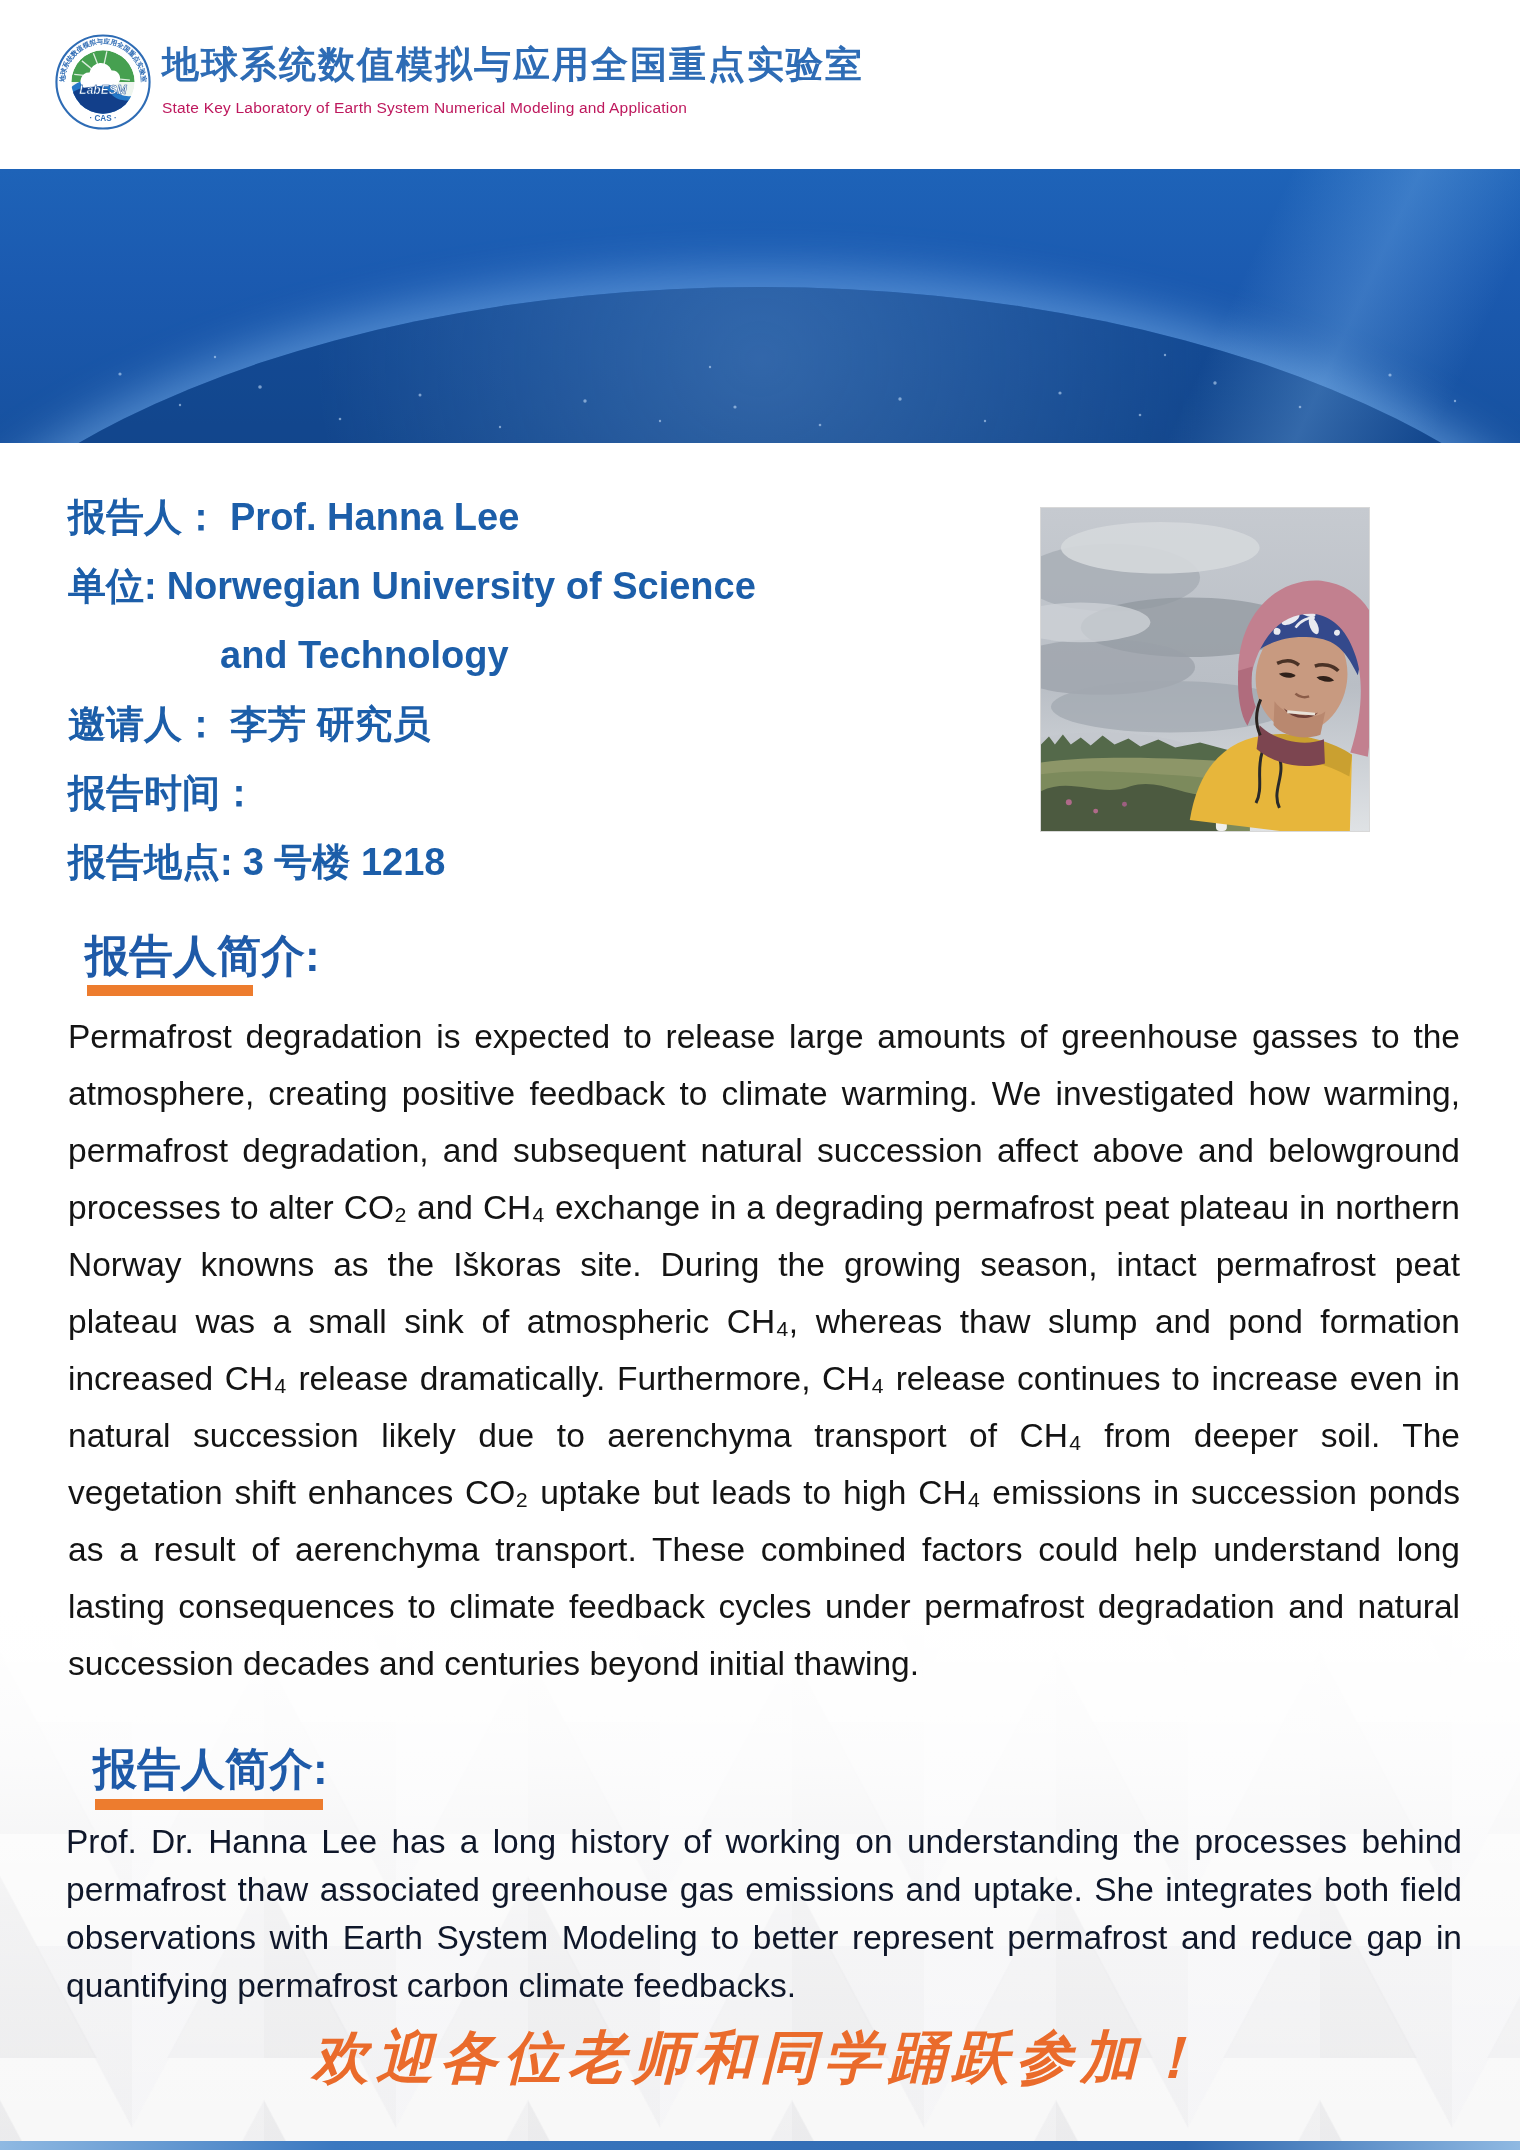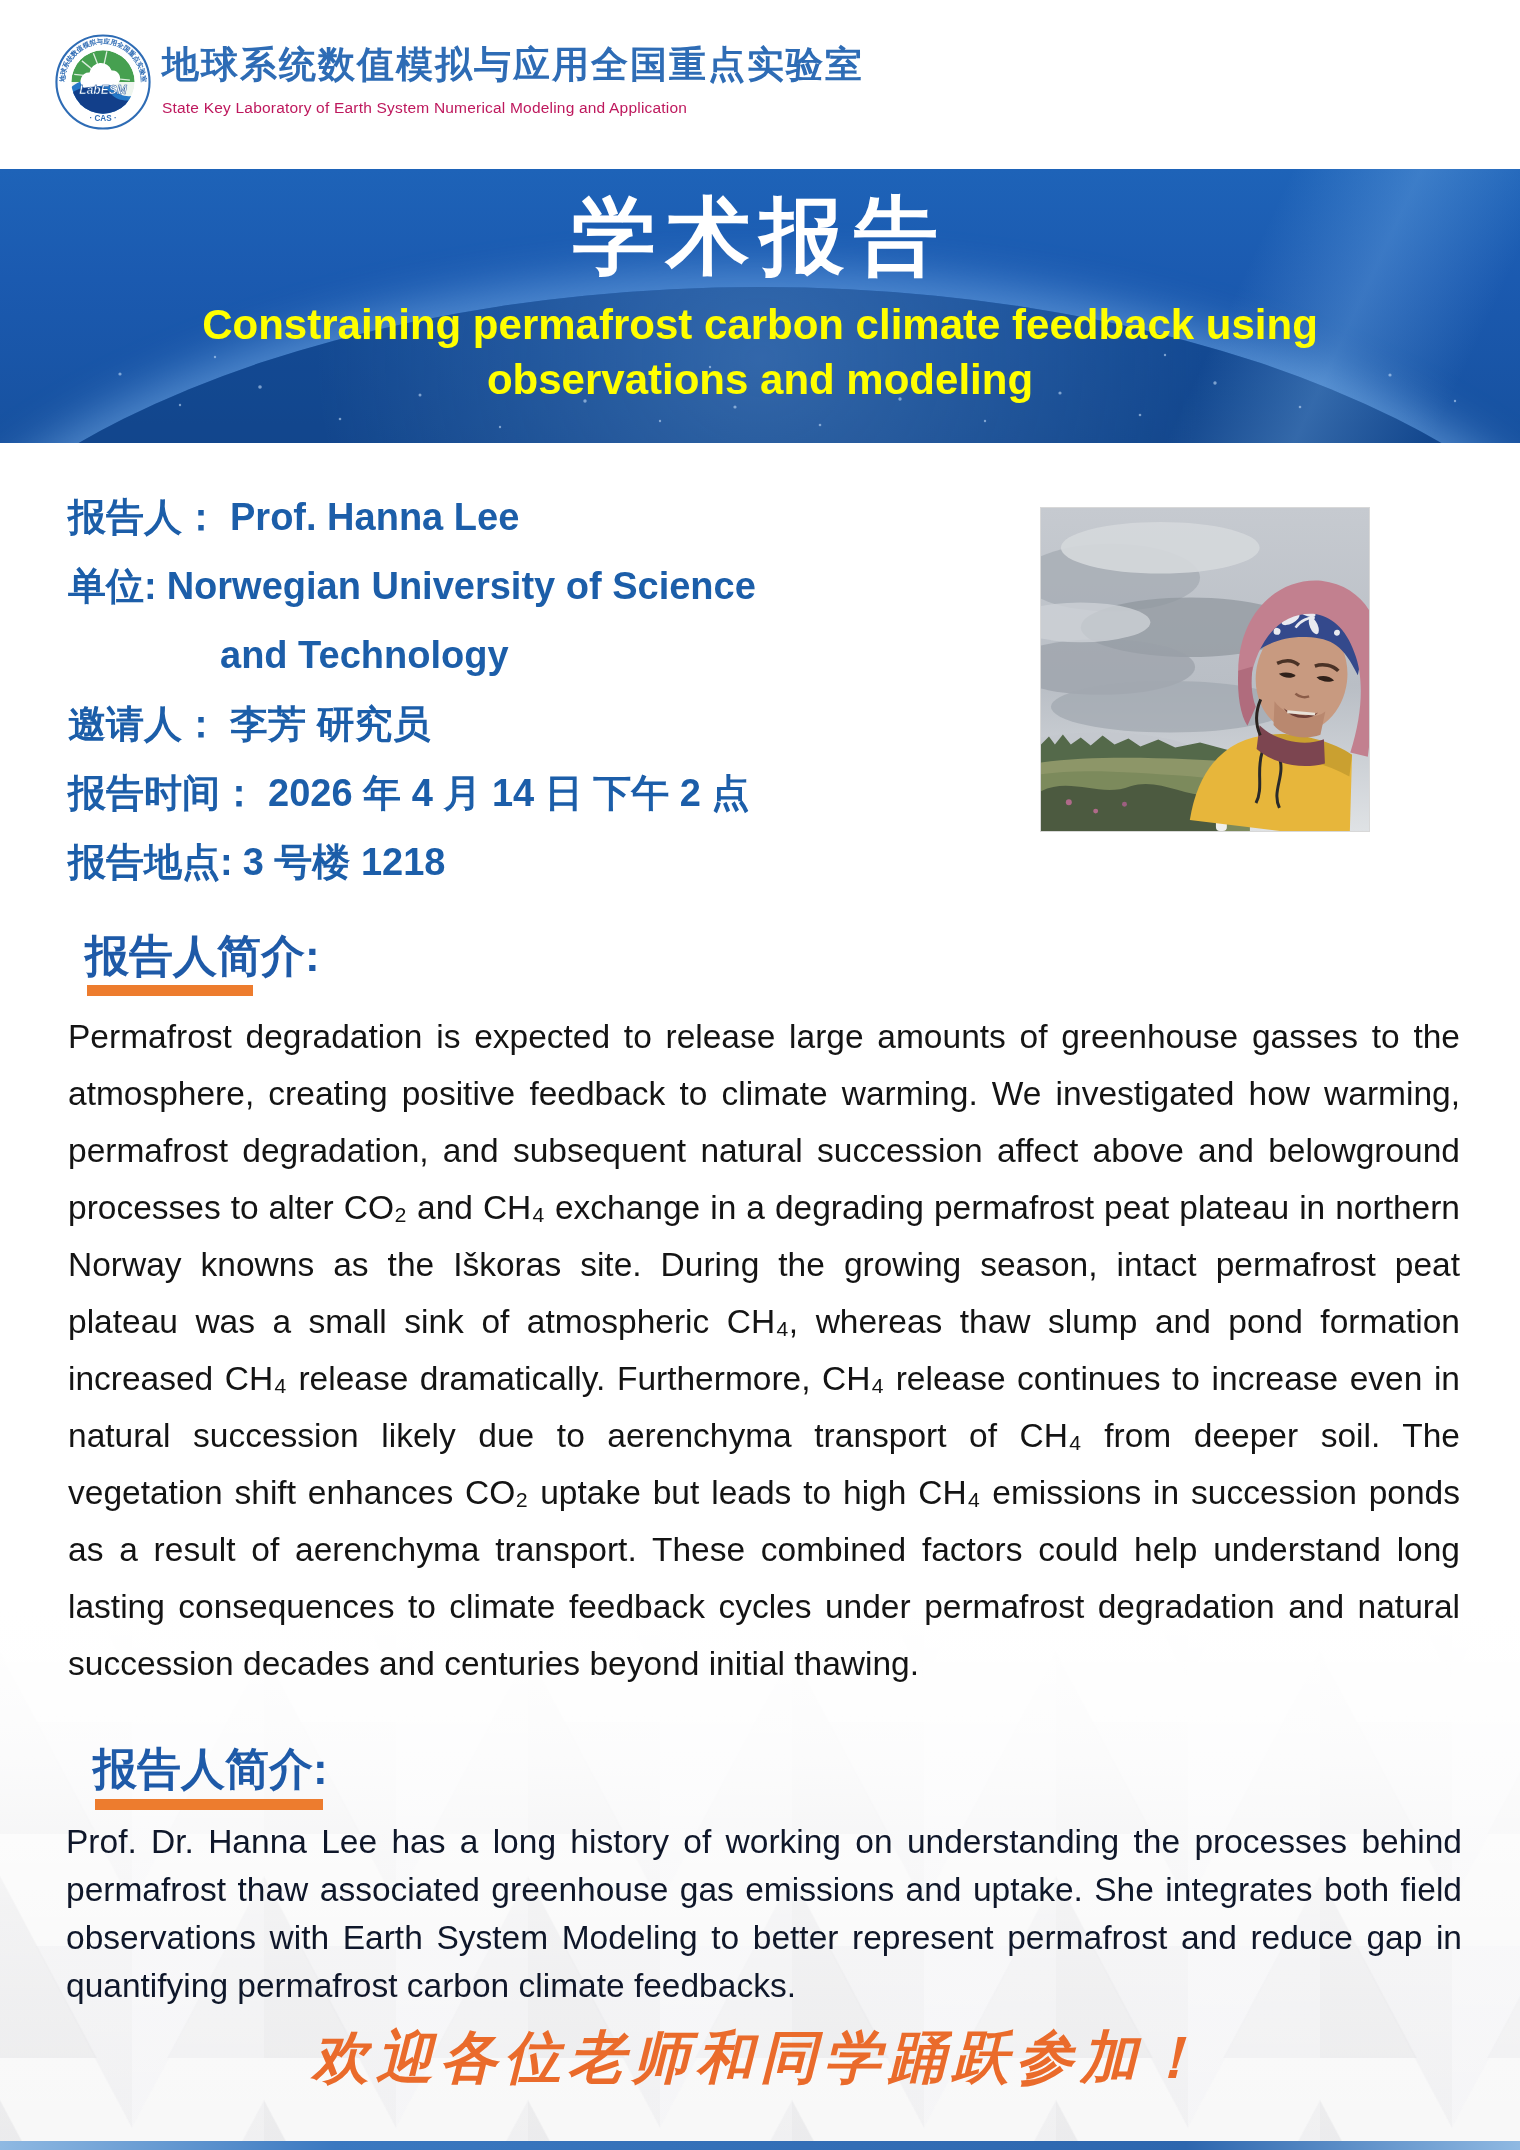--- a/index.html
+++ b/index.html
@@ -150,27 +150,20 @@
           <circle cx="1140" cy="246" r="1.3"></circle>
           <circle cx="1215" cy="214" r="1.7"></circle>
         <circle cx="1300" cy="238" r="1.3"></circle>
           <circle cx="1390" cy="206" r="1.6"></circle>
           <circle cx="1455" cy="232" r="1.2"></circle>
         <circle cx="215" cy="188" r="1.2"></circle>
           <circle cx="710" cy="198" r="1.2"></circle>
           <circle cx="1165" cy="186" r="1.2"></circle>
       </g>
     </svg>
-    <div class="banner-stack">
-      <div class="banner-title">学术报告</div>
-      <div class="banner-subtitle">
-        <div>Constraining permafrost carbon climate feedback using</div>
-        <div>observations and modeling</div>
-      </div>
-    </div>
   </div>
 
   <div class="info">
     <div class="info-row">
       <span>报告人：</span>
       <span>Prof. Hanna Lee</span>
     </div>
     <div class="info-row">
       <span>单位:</span>
       <span>Norwegian University of Science</span>
@@ -178,21 +171,20 @@
     <div class="info-row indent">
       <span></span>
       <span>and Technology</span>
     </div>
     <div class="info-row">
       <span>邀请人：</span>
       <span>李芳 研究员</span>
     </div>
     <div class="info-row">
       <span>报告时间：</span>
-      <span>2026 年 4 月 14 日 下午 2 点</span>
     </div>
     <div class="info-row">
       <span>报告地点:</span>
       <span>3 号楼 1218</span>
     </div>
   </div>
 
   <div class="photo">
     <svg viewBox="0 0 330 325" preserveAspectRatio="none">
       <defs>

